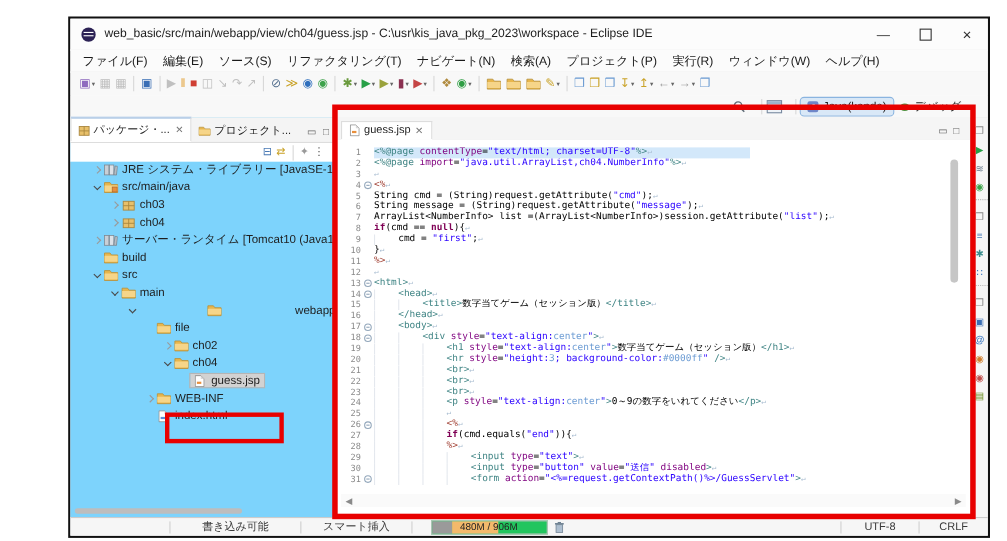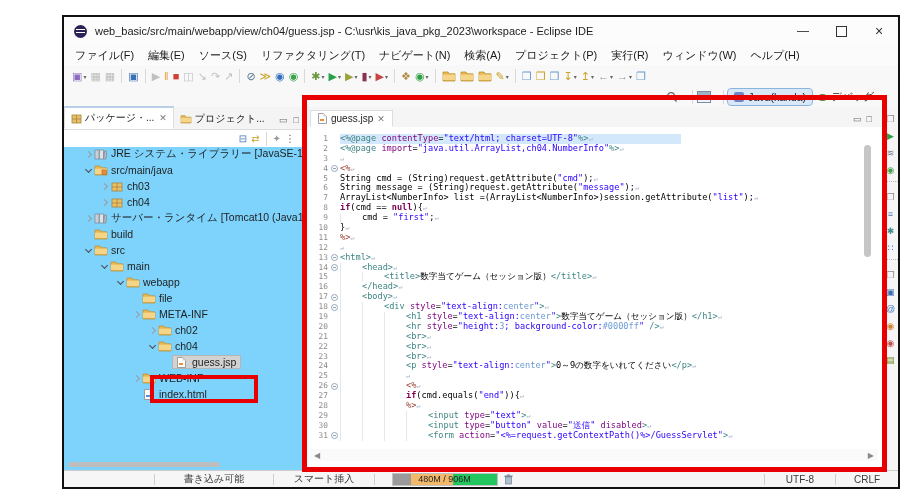--- a/index.html
+++ b/index.html
@@ -402,49 +402,39 @@
           <div class="tree-row" style="padding-left: 36px;">
             <span class="chev open"></span>
             <span class="ticon">
               <svg width="14" height="12" viewBox="0 0 14 12">
                 <path d="M1 2h5l1.4 1.8H13v7.2H1z" fill="#e8b64c" stroke="#b9933e" stroke-width="0.8"></path>
                 <path d="M1 4.6h12v5.4H1z" fill="#f6d589"></path>
               </svg>
             </span>
             <span class="lbl">main</span>
           </div>
-          <div class="tree-row" style="padding-left: 52px;">
+          <div class="tree-row" style="padding-left: 52px; justify-content: space-between;">
             <span class="chev open"></span>
             <span class="ticon">
               <svg width="14" height="12" viewBox="0 0 14 12">
                 <path d="M1 2h5l1.4 1.8H13v7.2H1z" fill="#e8b64c" stroke="#b9933e" stroke-width="0.8"></path>
                 <path d="M1 4.6h12v5.4H1z" fill="#f6d589"></path>
               </svg>
             </span>
             <span class="lbl">webapp</span>
           </div>
           <div class="tree-row" style="padding-left: 68px;">
             <span class="chev"></span>
             <span class="ticon">
               <svg width="14" height="12" viewBox="0 0 14 12">
                 <path d="M1 2h5l1.4 1.8H13v7.2H1z" fill="#e8b64c" stroke="#b9933e" stroke-width="0.8"></path>
                 <path d="M1 4.6h12v5.4H1z" fill="#f6d589"></path>
               </svg>
             </span>
             <span class="lbl">file</span>
-          </div>
-          <div class="tree-row" style="padding-left: 68px;">
-            <span class="chev closed"></span>
-            <span class="ticon">
-              <svg width="14" height="12" viewBox="0 0 14 12">
-                <path d="M1 2h5l1.4 1.8H13v7.2H1z" fill="#e8b64c" stroke="#b9933e" stroke-width="0.8"></path>
-                <path d="M1 4.6h12v5.4H1z" fill="#f6d589"></path>
-              </svg>
-            </span>
-            <span class="lbl">META-INF</span>
           </div>
           <div class="tree-row" style="padding-left: 84px;">
             <span class="chev closed"></span>
             <span class="ticon">
               <svg width="14" height="12" viewBox="0 0 14 12">
                 <path d="M1 2h5l1.4 1.8H13v7.2H1z" fill="#e8b64c" stroke="#b9933e" stroke-width="0.8"></path>
                 <path d="M1 4.6h12v5.4H1z" fill="#f6d589"></path>
               </svg>
             </span>
             <span class="lbl">ch02</span>

